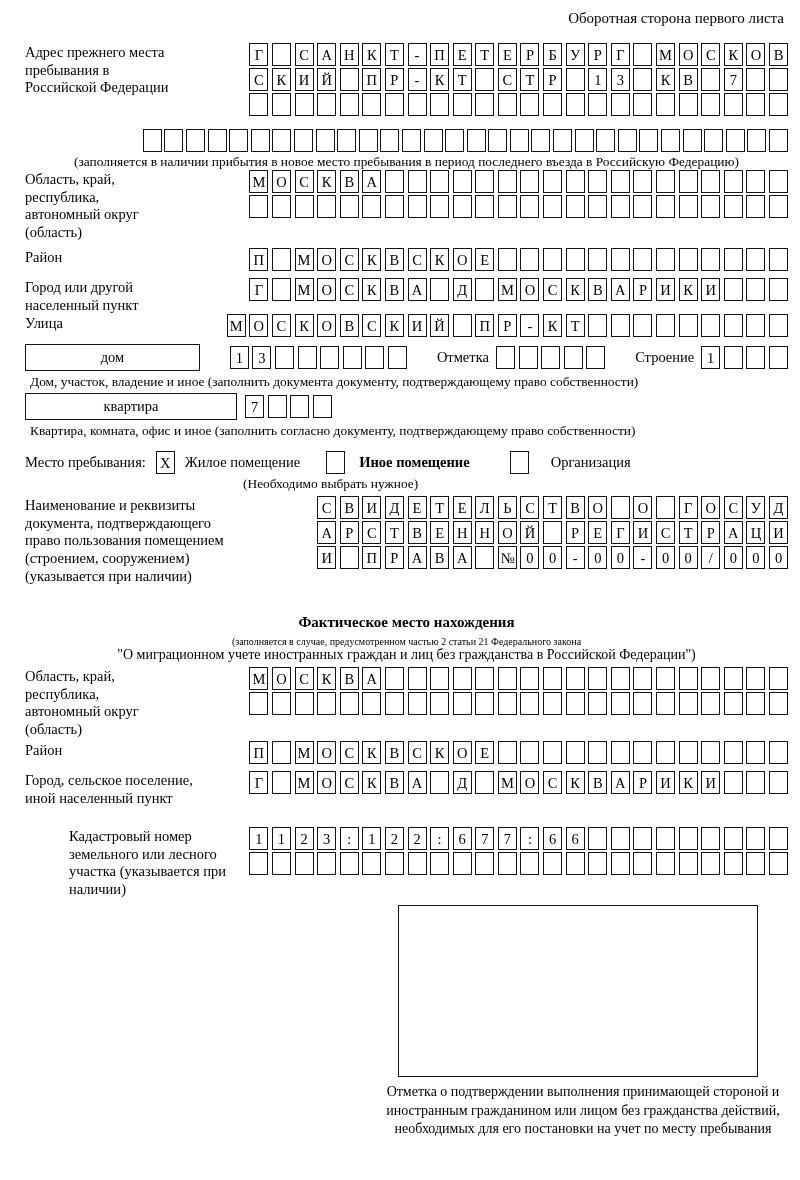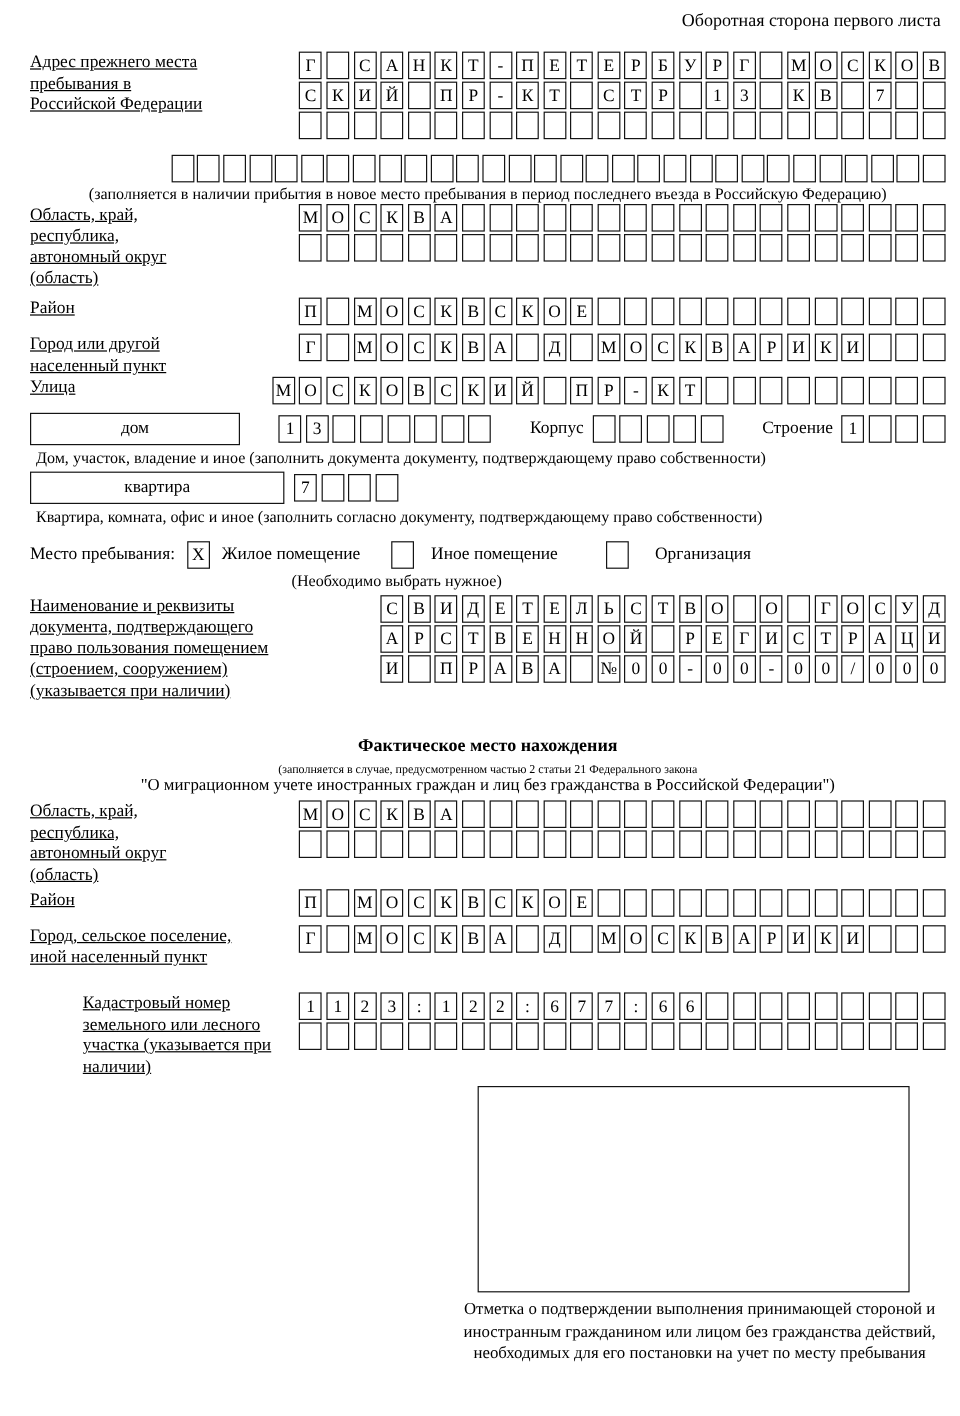--- a/index.html
+++ b/index.html
@@ -23,21 +23,21 @@
   .cell {
     flex: none;
     width: 19px; height: 23px;
     border: 1.8px solid #141414;
     display: inline-flex; align-items: center; justify-content: center;
     font-size: 14.5px; line-height: 20px;
     font-family: "Liberation Serif", serif;
   }
 
   .field { position: relative; }
-  .flabel { position: absolute; left: 0; top: 1px; line-height: 1.22; white-space: pre-line; text-decoration: underline; }
+  .flabel { position: absolute; left: 0; top: 1px; line-height: 1.22; white-space: pre-line; }
 
   .note  { font-size: 13.4px; }
   .note-c { text-align: center; }
   .sec-title { text-align: center; font-weight: bold; font-size: 15.5px; }
 
   .wide-box {
     border: 1.8px solid #141414;
     height: 27px;
     display: inline-flex; align-items: center; justify-content: center;
     font-size: 14.5px; flex: none;
@@ -332,21 +332,21 @@
         <span class="cell">1</span>
         <span class="cell">3</span>
         <span class="cell"></span>
         <span class="cell"></span>
         <span class="cell"></span>
         <span class="cell"></span>
         <span class="cell"></span>
         <span class="cell"></span>
       </div>
     <div class="hgroup">
-      <span>Корпус</span>
+      <span>Отметка</span>
       <div class="cells" style="margin-bottom:0;">
           <span class="cell"></span>
           <span class="cell"></span>
           <span class="cell"></span>
           <span class="cell"></span>
           <span class="cell"></span>
         </div>
     </div>
     <div class="hgroup">
       <span>Строение</span>
@@ -369,21 +369,21 @@
         <span class="cell"></span>
       </div>
   </div>
   <div class="note" style="padding-left:5px; margin:3px 0;">Квартира, комната, офис и иное (заполнить согласно документу, подтверждающему право собственности)</div>
 
   <div class="inline-row" style="margin-top:12px;">
     <span>Место пребывания:</span>
     <span class="cell" style="margin-left:10px;">X</span>
     <span style="margin-left:10px;">Жилое помещение</span>
     <span class="cell" style="margin-left:26px;"></span>
-    <span style="margin-left:14px;">Иное помещение</span>
+    <span style="margin-left:14px;font-weight:bold;">Иное помещение</span>
     <span class="cell" style="margin-left:40px;"></span>
     <span style="margin-left:22px;">Организация</span>
   </div>
   <div class="note" style="margin:2px 0 4px 218px;">(Необходимо выбрать нужное)</div>
 
   <div class="field" style="min-height:118px;">
     <div class="flabel" style="width:222px;">Наименование и реквизиты документа, подтверждающего право пользования помещением (строением, сооружением) (указывается при наличии)</div>
     <div class="cells rrow">
         <span class="cell">С</span>
         <span class="cell">В</span>

